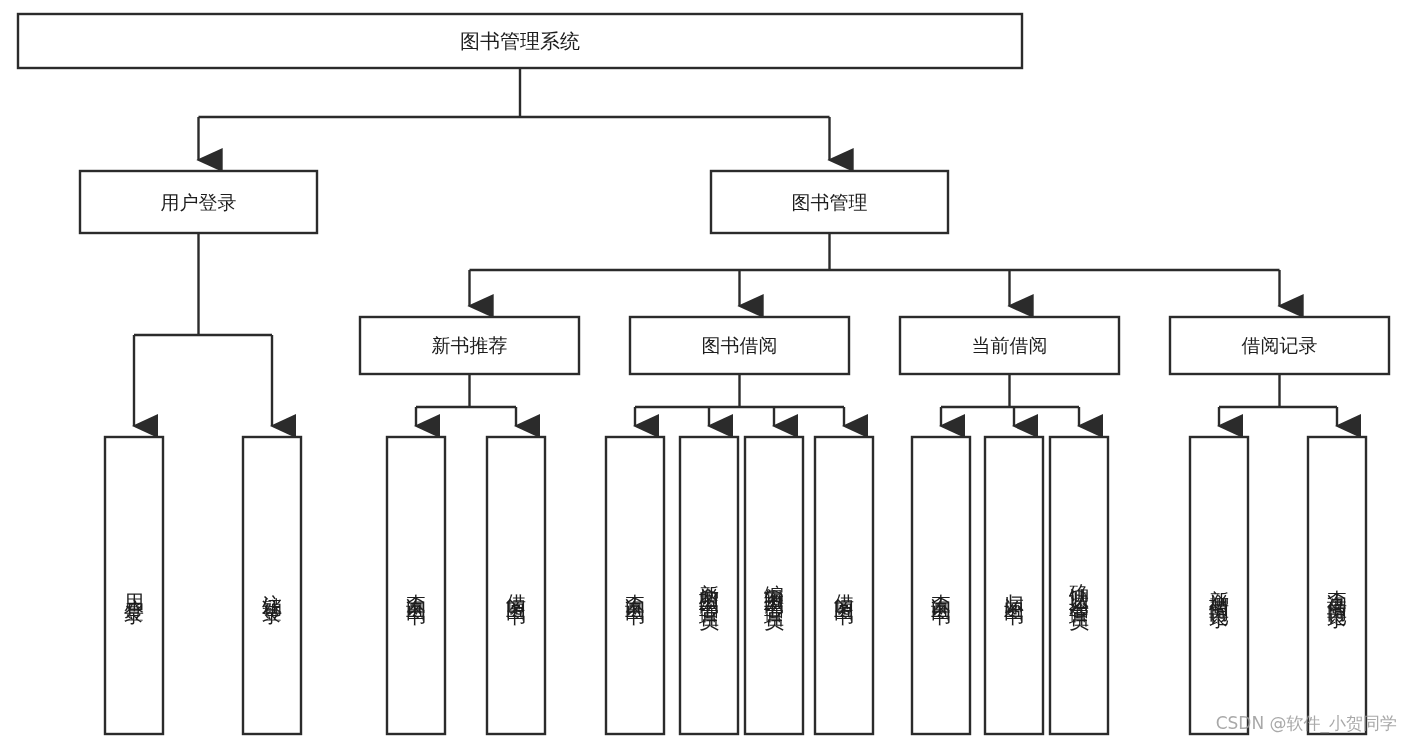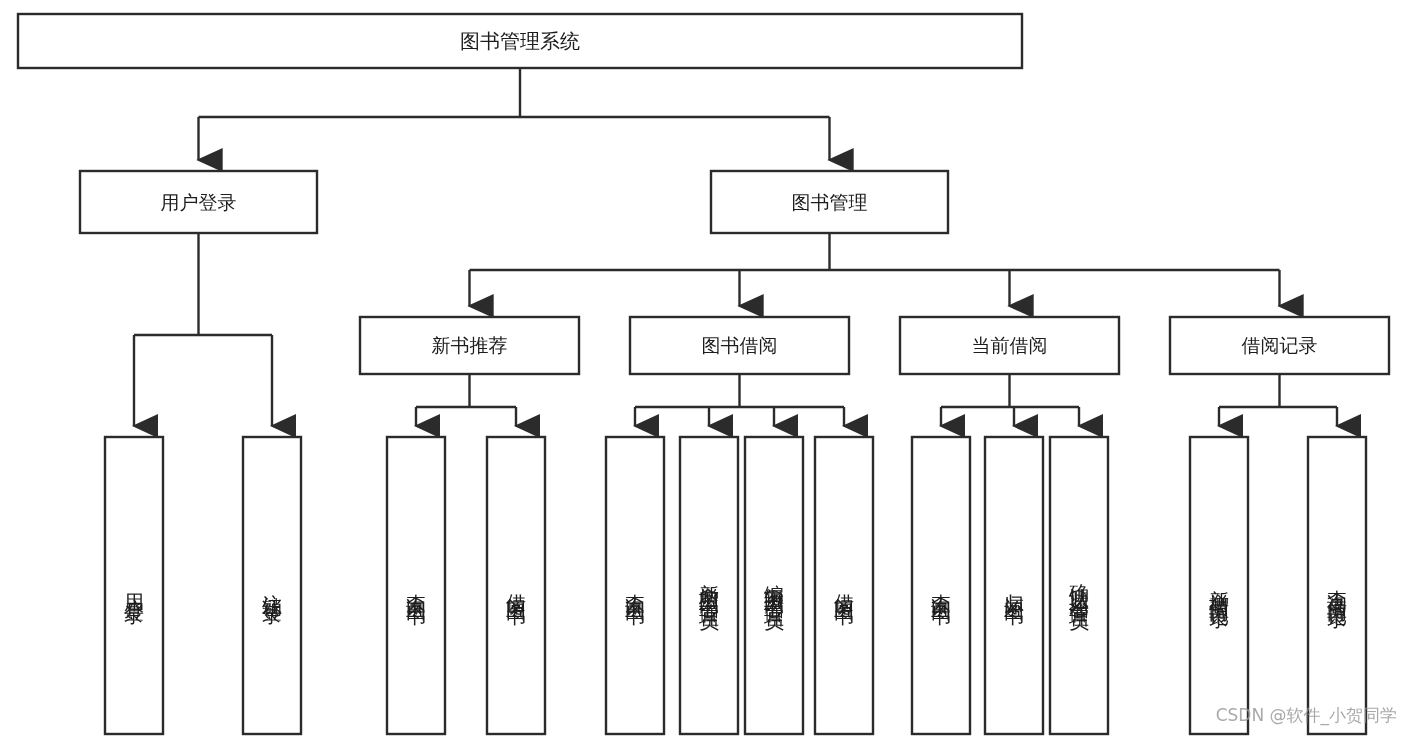--- a/index.html
+++ b/index.html
@@ -33,21 +33,21 @@
     font-size:20px;
     line-height:1.15;
     letter-spacing:4px;
     color:#1d1d1d;
     white-space:nowrap;
     text-align:center;
   }
   .watermark{
     position:absolute;
     right:8px;
-    bottom:20px;
+    bottom:12px;
     font-family:"DejaVu Sans","Liberation Sans",sans-serif;
     font-size:17px;
     color:#9a9a9a;
     opacity:.85;
     white-space:nowrap;
     pointer-events:none;
   }
 </style>
 </head>
 <body>

